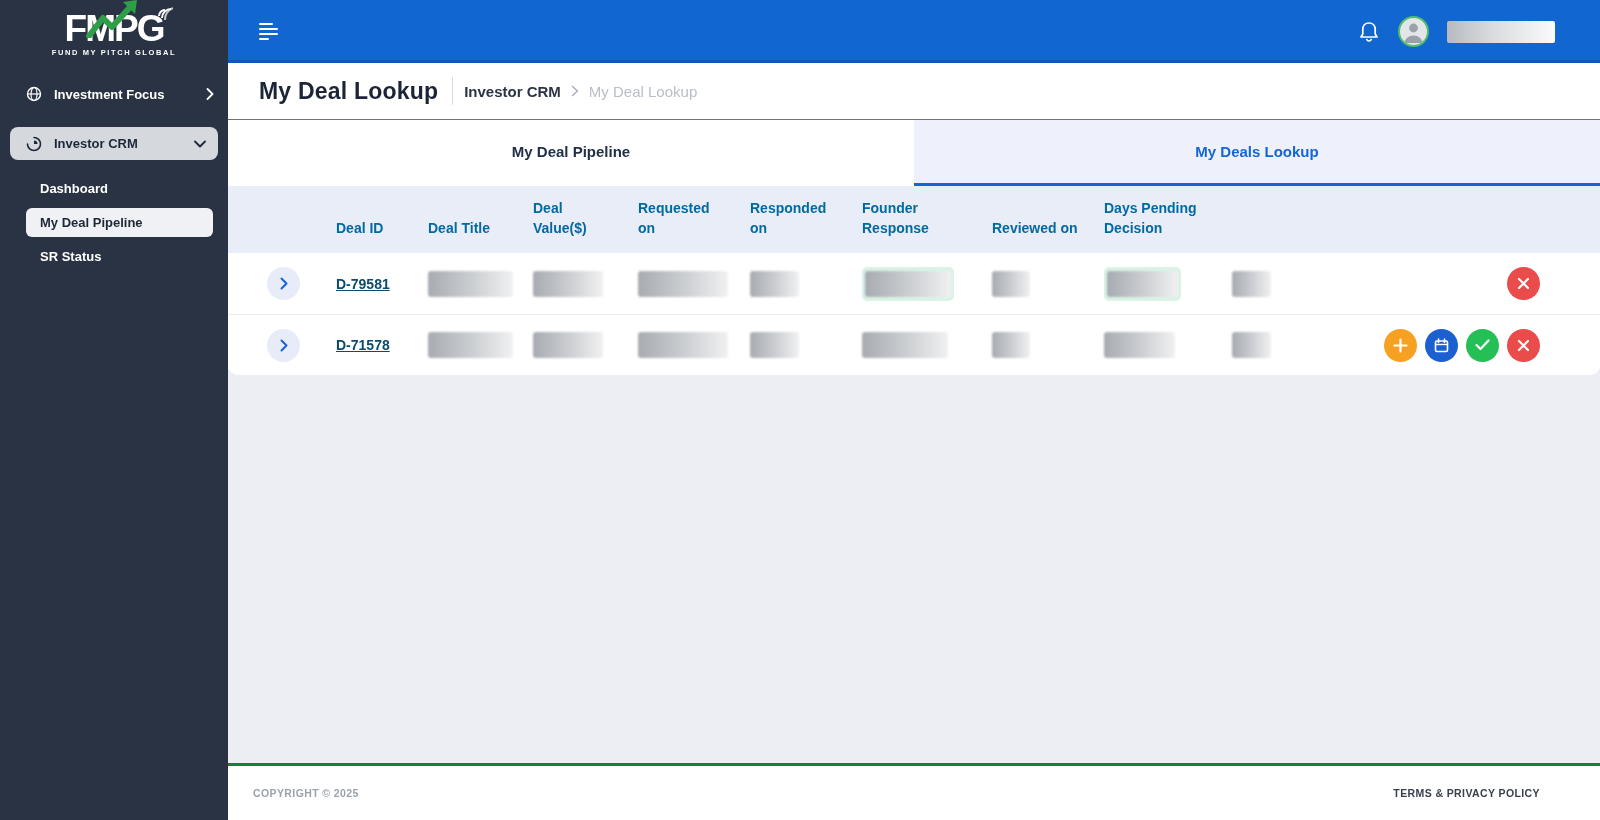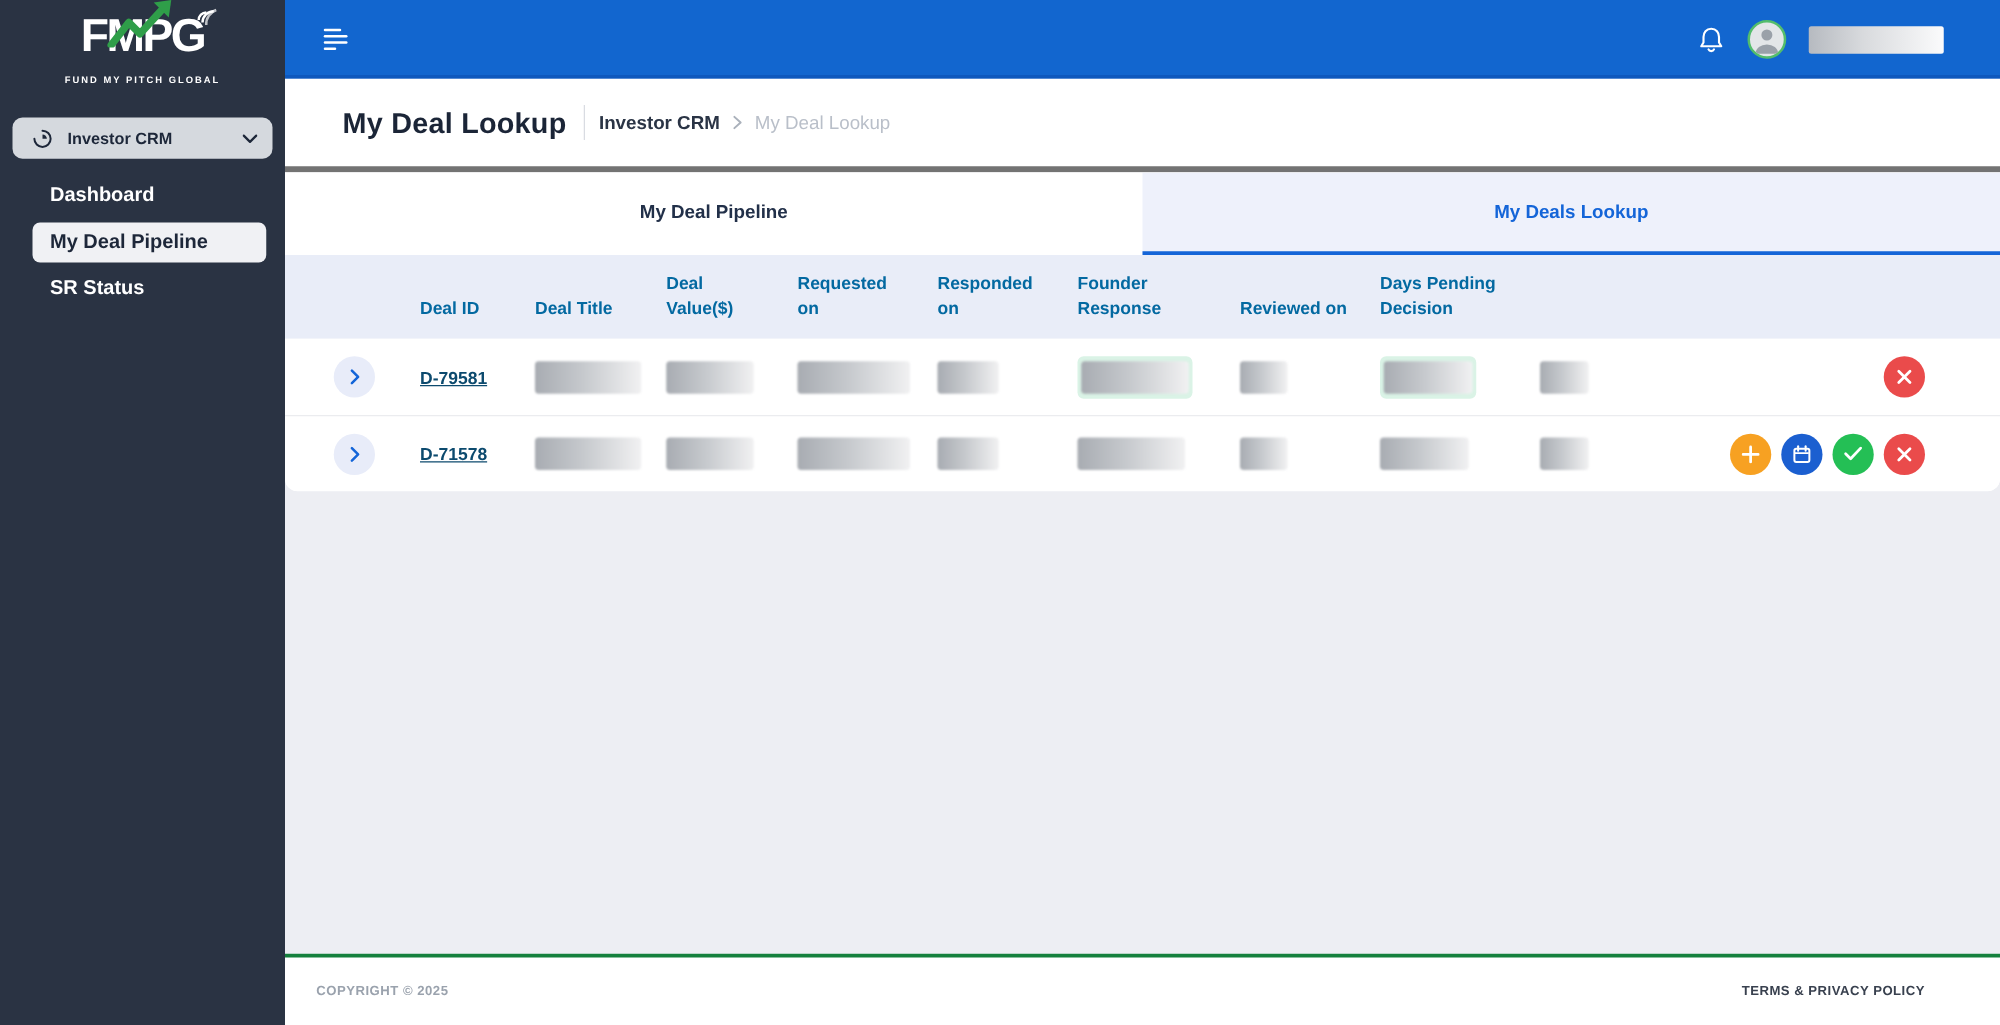--- a/index.html
+++ b/index.html
@@ -7,46 +7,46 @@
   body { font-family:"Liberation Sans", sans-serif; background:#edeef3; }
   .app { display:flex; width:1600px; height:820px; }
 
   
   .sidebar { width:228px; min-width:228px; height:820px; background:#2a3343; color:#fff; position:relative; z-index:5; }
   .logo-wrap { padding:10px 0 6px; text-align:center; cursor:pointer; }
   .logo-row { position:relative; display:inline-block; line-height:1; }
   .logo-text { font-size:37px; font-weight:800; letter-spacing:-2px; color:#fff; font-style:normal; }
   .logo-arrow { position:absolute; left:20px; top:-12px; pointer-events:none; }
   .logo-waves { position:absolute; right:-12px; top:-8px; pointer-events:none; }
-  .logo-tagline { margin-top:12px; font-size:7.5px; font-weight:700; letter-spacing:1.6px; color:#ffffff; }
+  .logo-tagline { margin-top:1px; font-size:7.5px; font-weight:700; letter-spacing:1.6px; color:#ffffff; }
 
   .nav { margin-top:18px; }
   .nav-item { display:flex; align-items:center; gap:12px; padding:0 14px 0 26px; height:26px; font-size:13px; font-weight:700; color:#ffffff; cursor:pointer; }
   .nav-item .grow { flex:1; }
   .nav-item.crm-pill { margin:20px 10px 0; height:33px; background:#d5d9de; border-radius:8px; color:#1d2739; padding:0 12px 0 16px; }
   .subnav { margin-top:12px; }
-  .sub-item { font-size:16px; font-weight:700; color:#ffffff; padding:9px 0 9px 40px; cursor:pointer; }
+  .sub-item { font-size:13px; font-weight:700; color:#ffffff; padding:9px 0 9px 40px; cursor:pointer; }
   .sub-item.active { background:#f0f1f4; color:#1d2739; border-radius:6px; margin:3px 15px 3px 26px; padding:7px 0 7px 14px; }
 
   
   .main { flex:1; display:flex; flex-direction:column; height:820px; background:#edeef3; }
 
   .topbar { height:63px; background:#1266cf; box-shadow:inset 0 -3px 0 #0e58bd; display:flex; align-items:center; padding:0 45px 0 27px; }
   .hamburger { background:none; border:none; cursor:pointer; display:flex; flex-direction:column; gap:2.6px; align-items:flex-start; padding:4px; }
   .hamburger i { display:block; height:2.4px; background:#fff; border-radius:1px; }
   .hamburger i:nth-child(1){ width:14px; }
   .hamburger i:nth-child(2){ width:19px; }
   .hamburger i:nth-child(3){ width:19px; }
   .hamburger i:nth-child(4){ width:10px; }
   .topbar-right { margin-left:auto; display:flex; align-items:center; gap:18px; }
   .bell { cursor:pointer; display:flex; }
   .avatar { width:31px; height:31px; border-radius:50%; background:#e3e6e8; border:2px solid #53bd6c; display:flex; align-items:center; justify-content:center; overflow:hidden; cursor:pointer; }
   .user-redacted { width:108px; height:22px; border-radius:2px; background:linear-gradient(90deg,#b6bac0 0%,#d8dadd 40%,#fbfbfc 100%); filter:blur(0.6px); }
 
-  .page-header { height:75px; background:#ffffff; border-bottom:5px solid #737373; display:flex; align-items:center; padding-left:46px; }
+  .page-header { height:57px; background:#ffffff; border-bottom:1px solid #737373; display:flex; align-items:center; padding-left:31px; }
   .page-title { font-size:23px; font-weight:800; color:#1b2537; letter-spacing:0.2px; }
   .vdiv { width:1px; height:28px; background:#d9dce2; margin:0 11px 0 14px; }
   .breadcrumb { display:flex; align-items:center; gap:10px; font-size:15px; }
   .bc-parent { color:#2a3445; font-weight:700; cursor:pointer; }
   .bc-current { color:#b9bfc9; font-weight:500; }
 
   .content { flex:1; background:#edeef3; }
   .card { background:#fff; border-radius:0 0 10px 10px; overflow:hidden; }
 
   .tabs { display:flex; height:66px; }
@@ -92,20 +92,32 @@
         <svg class="logo-waves" width="20" height="20" viewBox="0 0 20 20">
           <path d="M4 14 a6 6 0 0 1 6 -6" fill="none" stroke="#fff" stroke-width="2"></path>
           <path d="M7 16 a9 9 0 0 1 9 -9" fill="none" stroke="#fff" stroke-width="2"></path>
           <path d="M10 18 a12 12 0 0 1 8 -12" fill="none" stroke="#fff" stroke-width="2" opacity="0.7"></path>
         </svg>
       </div>
       <div class="logo-tagline">FUND MY PITCH GLOBAL</div>
     </div>
 
     <nav class="nav">
+      <div class="nav-item">
+        <svg width="16" height="16" viewBox="0 0 16 16">
+          <circle cx="8" cy="8" r="6.5" fill="none" stroke="#fff" stroke-width="1.4"></circle>
+          <ellipse cx="8" cy="8" rx="3" ry="6.5" fill="none" stroke="#fff" stroke-width="1.2"></ellipse>
+          <line x1="1.5" y1="8" x2="14.5" y2="8" stroke="#fff" stroke-width="1.2"></line>
+        </svg>
+        <span>Investment Focus</span>
+        <span class="grow"></span>
+        <svg width="8" height="12" viewBox="0 0 8 12">
+          <path d="M1.5 1 L6.5 6 L1.5 11" fill="none" stroke="#fff" stroke-width="1.8" stroke-linecap="round" stroke-linejoin="round"></path>
+        </svg>
+      </div>
 
       <div class="nav-item crm-pill">
         <svg width="16" height="16" viewBox="0 0 16 16">
           <path d="M8 1.5 A6.5 6.5 0 1 1 1.5 8" fill="none" stroke="#1d2739" stroke-width="1.6" stroke-linecap="round"></path>
           <path d="M8 4.5 L8 8 L11.5 8 A3.5 3.5 0 0 0 8 4.5 Z" fill="#1d2739"></path>
         </svg>
         <span>Investor CRM</span>
         <span class="grow"></span>
         <svg width="12" height="8" viewBox="0 0 12 8">
           <path d="M1 1.5 L6 6.5 L11 1.5" fill="none" stroke="#1d2739" stroke-width="1.8" stroke-linecap="round" stroke-linejoin="round"></path>

